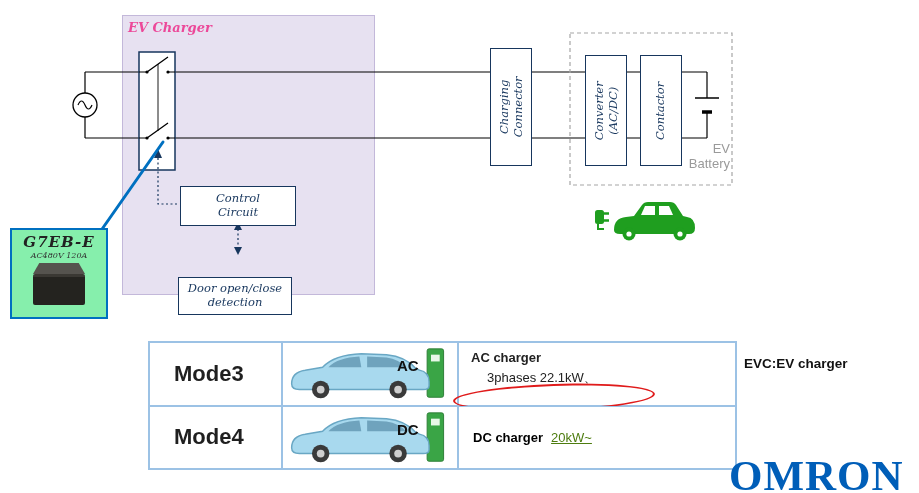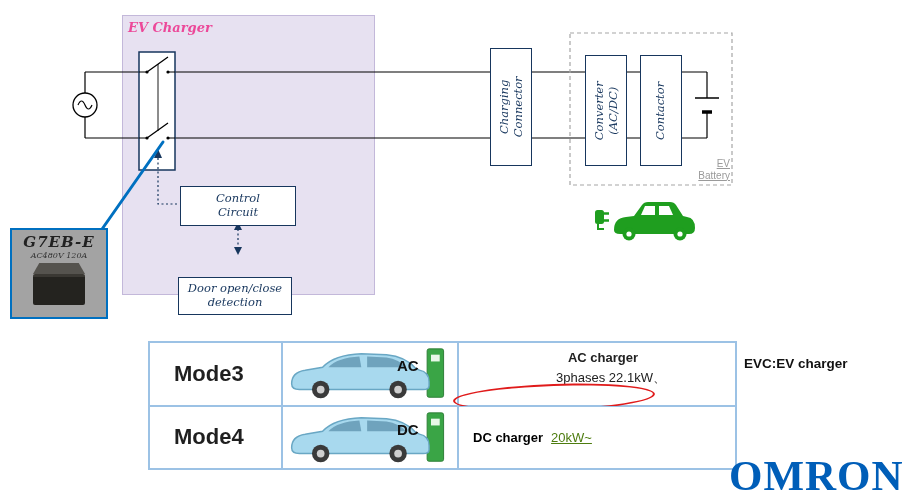--- a/index.html
+++ b/index.html
@@ -21,43 +21,43 @@
     align-items:center;justify-content:center;z-index:3;
     font-family:"DejaVu Serif",serif;font-style:italic;color:var(--navy);font-size:11.5px;line-height:1.2;text-align:center;}
   .rot{transform:rotate(-90deg);white-space:nowrap;text-align:center;}
 
   .control-box{left:180px;top:186px;width:116px;height:40px;}
   .door-box{left:178px;top:254px;width:114px;height:38px;margin-top:23px;}
   .connector-box{left:490px;top:48px;width:42px;height:118px;}
   .converter-box{left:585px;top:55px;width:42px;height:111px;}
   .contactor-box{left:640px;top:55px;width:42px;height:111px;}
 
-  .battery-label{position:absolute;left:678px;top:158px;width:52px;text-align:right;
-    color:#9a9a9a;font-size:10px;line-height:1.15;z-index:3;text-decoration:underline;}
-
-  .g7eb-box{position:absolute;left:10px;top:228px;width:98px;height:91px;background:#a3a3a3;
+  .battery-label{position:absolute;left:678px;top:142px;width:52px;text-align:right;
+    color:#9a9a9a;font-size:13px;line-height:1.15;z-index:3;}
+
+  .g7eb-box{position:absolute;left:10px;top:228px;width:98px;height:91px;background:#86efac;
     border:2px solid var(--accent-blue);z-index:3;text-align:center;padding-top:3px;}
   .g7eb-model{font-family:"DejaVu Serif",serif;font-style:italic;font-weight:bold;
     font-size:15px;color:#222;letter-spacing:1px;}
   .g7eb-rating{font-family:"DejaVu Serif",serif;font-style:italic;font-size:8px;color:#333;}
   .relay-img{width:52px;height:44px;margin:3px auto 0;}
   .relay-top{height:11px;background:#55534e;clip-path:polygon(12% 100%,88% 100%,100% 0,0 0);
     transform:scaleX(-1) rotate(180deg);}
   .relay-body{height:31px;background:#24231f;border-radius:2px;border-top:3px solid #3a3833;}
 
   
   .mode-table{position:absolute;left:148px;top:341px;width:589px;height:129px;z-index:3;
     display:grid;grid-template-columns:133px 176px 1fr;grid-template-rows:1fr 1fr;
     border:1px solid var(--table-border);}
   .cell{border:1px solid var(--table-border);position:relative;background:#fff;}
   .mode-cell{display:flex;align-items:center;padding-left:24px;font-size:22px;font-weight:bold;color:#1f1f1f;}
   .img-cell{overflow:hidden;}
   .car-svg{position:absolute;left:2px;top:2px;width:172px;height:60px;}
   .plug-label{position:absolute;left:114px;top:14px;font-weight:bold;font-size:15px;color:#111;}
-  .text-cell{padding:5px 0 0 12px;font-size:13px;color:#222;line-height:1.5;text-align:center;}
+  .text-cell{padding:5px 0 0 12px;font-size:13px;color:#222;line-height:1.5;}
   .row-title{font-weight:bold;}
   .spec1{padding-left:16px;}
   .spec2{padding-left:10px;}
   .red-ellipse{position:absolute;left:-6px;top:41px;width:202px;height:27px;
     border:2.5px solid var(--red-ellipse);border-radius:50%;transform:rotate(-2deg);}
   .dc-row{display:flex;align-items:center;gap:8px;padding-left:14px;font-size:13px;}
   .dc-spec{color:#4d7c0f;text-decoration:underline;}
 
   .evc-note{position:absolute;left:744px;top:356px;font-size:13.5px;font-weight:bold;color:#111;z-index:3;}
   .omron-logo{position:absolute;left:729px;top:451px;font-size:43px;font-weight:800;

